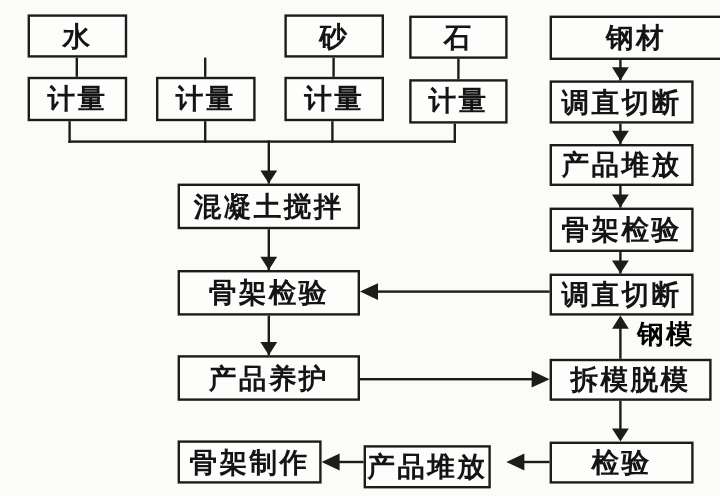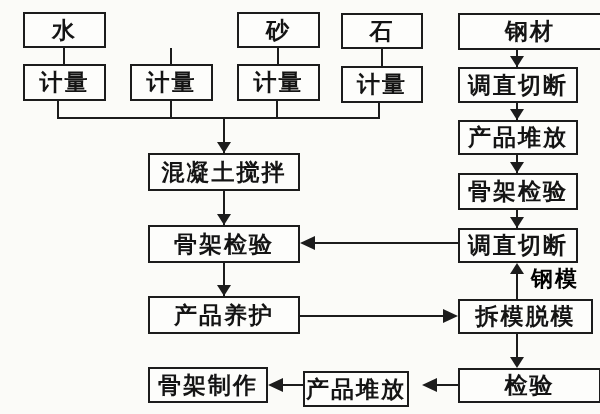--- a/index.html
+++ b/index.html
@@ -39,21 +39,21 @@
   <div class="node" style="left:23px;top:64px;width:83px;height:37px">计量</div>
   <div class="node" style="left:130px;top:64px;width:83px;height:37px">计量</div>
   <div class="node" style="left:237px;top:64px;width:83px;height:37px">计量</div>
   <div class="node" style="left:341px;top:66px;width:82px;height:37px">计量</div>
   <div class="node" style="left:458px;top:67px;width:120px;height:36px">调直切断</div>
 
   <div class="node" style="left:458px;top:120px;width:120px;height:35px">产品堆放</div>
   <div class="node" style="left:458px;top:173px;width:120px;height:37px">骨架检验</div>
   <div class="node" style="left:458px;top:228px;width:120px;height:35px">调直切断</div>
   <div class="node" style="left:458px;top:299px;width:135px;height:35px">拆模脱模</div>
-  <div class="node" style="left:458px;top:368px;width:143px;height:35px">检验</div>
+  <div class="node" style="left:458px;top:368px;width:120px;height:35px">检验</div>
 
   <div class="node" style="left:148px;top:153px;width:152px;height:38px">混凝土搅拌</div>
   <div class="node" style="left:148px;top:225px;width:152px;height:38px">骨架检验</div>
   <div class="node" style="left:148px;top:296px;width:152px;height:38px">产品养护</div>
 
   <div class="node" style="left:148px;top:367px;width:120px;height:36px">骨架制作</div>
   <div class="node" style="left:303px;top:371px;width:106px;height:36px">产品堆放</div>
 
   <div class="vl" style="left:63px;top:48px;height:16px"></div>
   <div class="vl" style="left:170px;top:48px;height:16px"></div>

